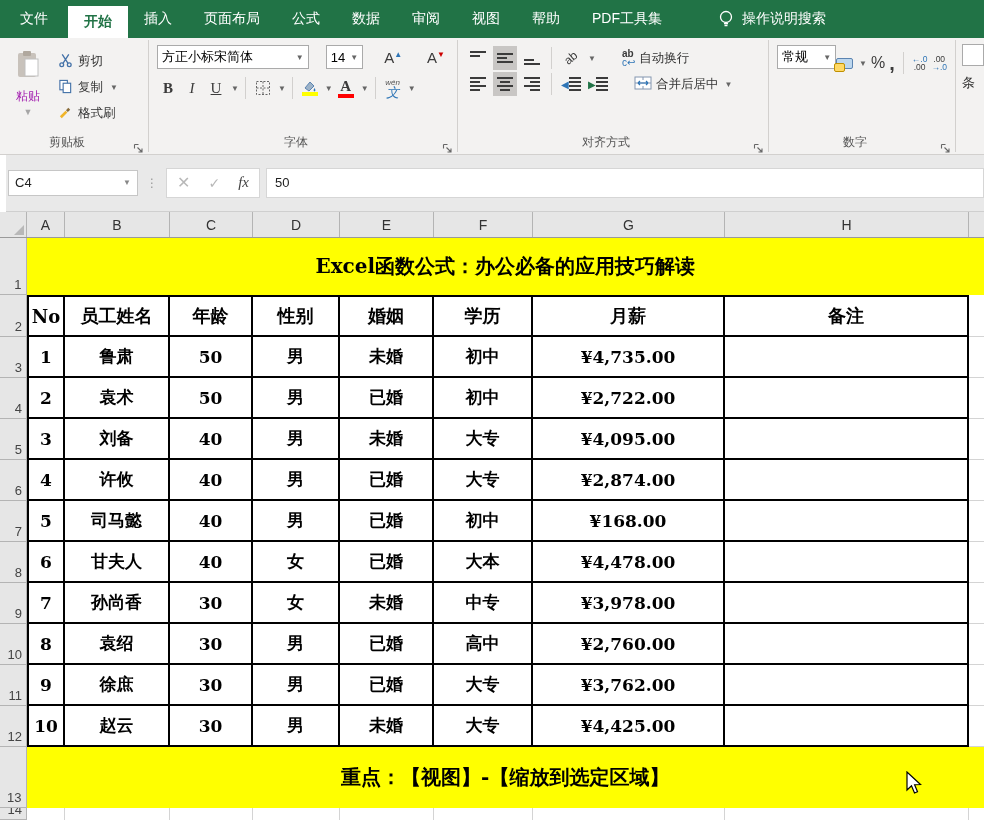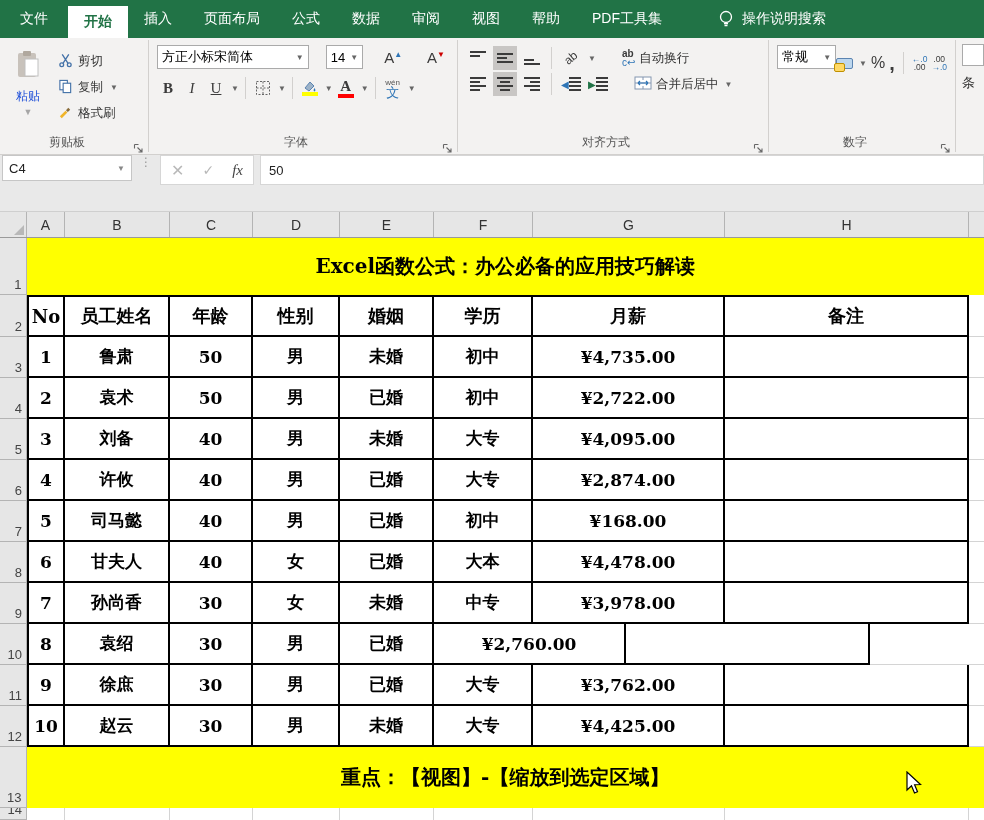--- a/index.html
+++ b/index.html
@@ -18,21 +18,21 @@
   .ribbon { height:117px; background:#f3f2f1; border-bottom:1px solid #d2d0ce; display:flex; position:relative; }
   .rgroup { position:relative; display:flex; flex-direction:column; padding:4px 2px 0 2px; }
   .rgroup .glabel { position:absolute; bottom:3px; left:0; right:14px; text-align:center; font-size:12px; color:#555; }
   .launcher { position:absolute; bottom:3px; right:4px; width:11px; height:11px; cursor:pointer; }
   .gsep { width:1px; background:#d2d0ce; margin:2px 0; }
   .gbody { flex:1; display:flex; }
 
   
   .clip-body { display:flex; padding:2px 4px; }
   .paste-btn { width:44px; display:flex; flex-direction:column; align-items:center; padding-top:6px; gap:2px; }
-  .paste-label { font-size:12px; color:#1d4ed8; }
+  .paste-label { font-size:12px; color:#a21caf; }
   .paste-arrow { font-size:9px; color:#a6a6a6; }
   .clip-col { display:flex; flex-direction:column; justify-content:flex-start; gap:3px; padding-top:6px; margin-left:8px; }
   .small-btn { display:flex; align-items:center; gap:5px; font-size:12.5px; color:#333; height:23px; cursor:pointer; }
   .drop { font-size:8px; color:#666; margin-left:2px; }
 
   
   .font-body { display:flex; flex-direction:column; padding:3px 6px; }
   .font-row1 { display:flex; align-items:center; gap:17px;text-align:center; }
   .combo { background:#fff; border:1px solid #aaa; height:24px; display:flex; align-items:center; font-size:13px; padding:0 4px; justify-content:space-between; }
   .font-name { width:196px; }
@@ -40,21 +40,21 @@
   .combo .carat { font-size:8px; color:#666; }
   .grow-btn { font-size:15px; color:#3b3b3b; padding:0 4px; position:relative; cursor:pointer; }
   .grow-btn sup { font-size:8px; color:#2E75B6; }
   .font-row2 { display:flex; align-items:center; margin-top:7px; gap:2px; }
   .fmt-btn { min-width:22px; height:24px; display:flex; flex-direction:column; align-items:center; justify-content:center; cursor:pointer; color:#3b3b3b; }
   .b-btn { font-family:"Liberation Serif",serif; font-weight:bold; font-size:15px; }
   .i-btn { font-family:"Liberation Serif",serif; font-style:italic; font-size:15px; }
   .u-btn { font-family:"Liberation Serif",serif; font-size:15px; text-decoration:underline; }
   .color-bar { width:16px; height:4px; margin-top:-1px; }
   .vsep-s { width:1px; height:22px; background:#d2d0ce; margin:0 4px; }
-  .phon { font-size:13px; line-height:10px; color:#2E75B6; text-align:center; }
+  .phon { font-size:13px; line-height:10px; color:#2E75B6; text-align:center;font-style:italic; }
   .phon .py { font-size:8px; color:#555; display:block; }
 
   
   .align-body { display:flex; flex-direction:column; padding:3px 6px; }
   .align-row { display:flex; align-items:center; gap:3px; height:26px; }
   .al-btn { width:24px; height:24px; display:flex; align-items:center; justify-content:center; cursor:pointer; }
   .al-btn.sel { background:#c8c6c4; }
   .bars { width:16px; display:flex; flex-direction:column; gap:2px; }
   .bars i { height:2px; background:#3b3b3b; display:block; }
   .bars.left   { align-items:flex-start; } .bars.center { align-items:center; } .bars.right { align-items:flex-end; }
@@ -76,21 +76,21 @@
   .money-note::after { content:""; position:absolute; left:-3px; bottom:-4px; width:9px; height:7px; background:#ffd966; border:1px solid #bf9000; border-radius:2px; }
   .pct { font-size:16px; color:#3b3b3b; }
   .comma { font-size:20px; font-weight:bold; color:#3b3b3b; line-height:10px; }
   .decim { font-size:8.5px; line-height:8px; color:#3b3b3b; text-align:center; cursor:pointer; }
   .decim span { color:#2E75B6; }
 
   .partial-group { display:flex; flex-direction:column; align-items:flex-start; padding:6px 0 0 6px; font-size:13px; color:#333; }
   .partial-box { width:22px; height:22px; border:1px solid #aaa; background:#fff; margin-bottom:8px; }
 
   
-  .fbar { height:57px; background:#e9e9e9; display:flex; align-items:flex-start; padding:0 0 1px 0; border-bottom:1px solid #cfcfcf; }
+  .fbar { height:57px; background:#e9e9e9; display:flex; align-items:center; padding:0 0 1px 0; border-bottom:1px solid #cfcfcf;margin-left:6px; }
   .namebox { width:130px; height:26px; background:#fff; border:1px solid #c6c6c6; margin-left:2px; display:flex; align-items:center; justify-content:space-between; padding:0 6px; font-size:13px; color:#222; }
   .namebox .carat { font-size:8px; color:#888; }
   .dots { color:#9a9a9a; font-size:12px; letter-spacing:0; margin:0 8px; }
   .fx-box { background:#fff; border:1px solid #d6d6d6; height:30px; display:flex; align-items:center; padding:0 10px; gap:18px; margin-right:6px; }
   .fx-box .cancel { color:#b8b8b8; font-size:16px; cursor:pointer; }
   .fx-box .confirm { color:#b8b8b8; font-size:14px; cursor:pointer; }
   .fx-box .fx { font-family:"Liberation Serif",serif; font-style:italic; font-size:15px; color:#444; cursor:pointer; }
   .finput { flex:1; height:30px; background:#fff; border:1px solid #d6d6d6; display:flex; align-items:center; padding:0 8px; font-size:13px; color:#222; }
 
   
@@ -525,20 +525,21 @@
       <div class="dcell cH"></div>
       <div class="filler"></div>
     </div>
     <div class="srow drow">
       <div class="gutter">10</div>
       <div class="dcell cA first">8</div>
       <div class="dcell cB">袁绍</div>
       <div class="dcell cC">30</div>
       <div class="dcell cD">男</div>
       <div class="dcell cE">已婚</div>
+      <div class="dcell cF">高中</div>
       <div class="dcell cG">¥2,760.00</div>
       <div class="dcell cH"></div>
       <div class="filler"></div>
     </div>
     <div class="srow drow">
       <div class="gutter">11</div>
       <div class="dcell cA first">9</div>
       <div class="dcell cB">徐庶</div>
       <div class="dcell cC">30</div>
       <div class="dcell cD">男</div>

